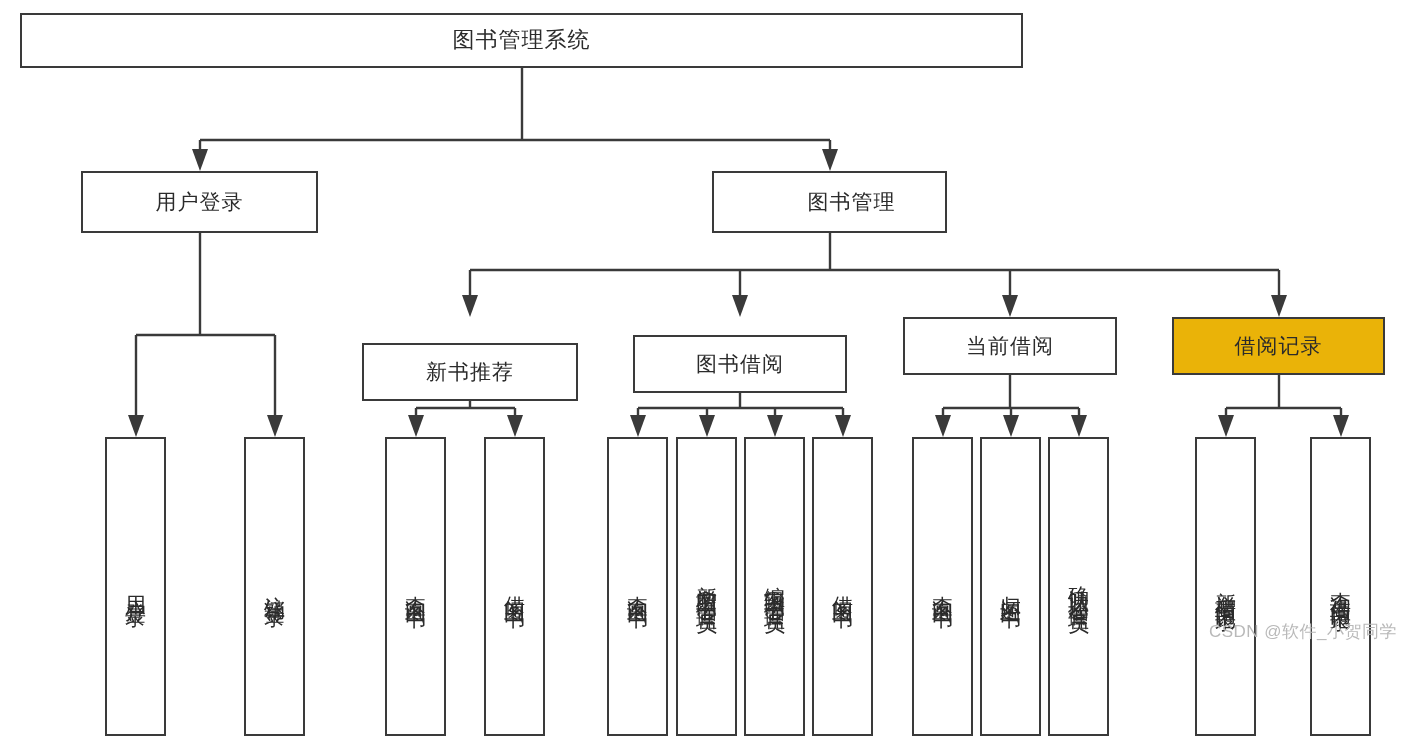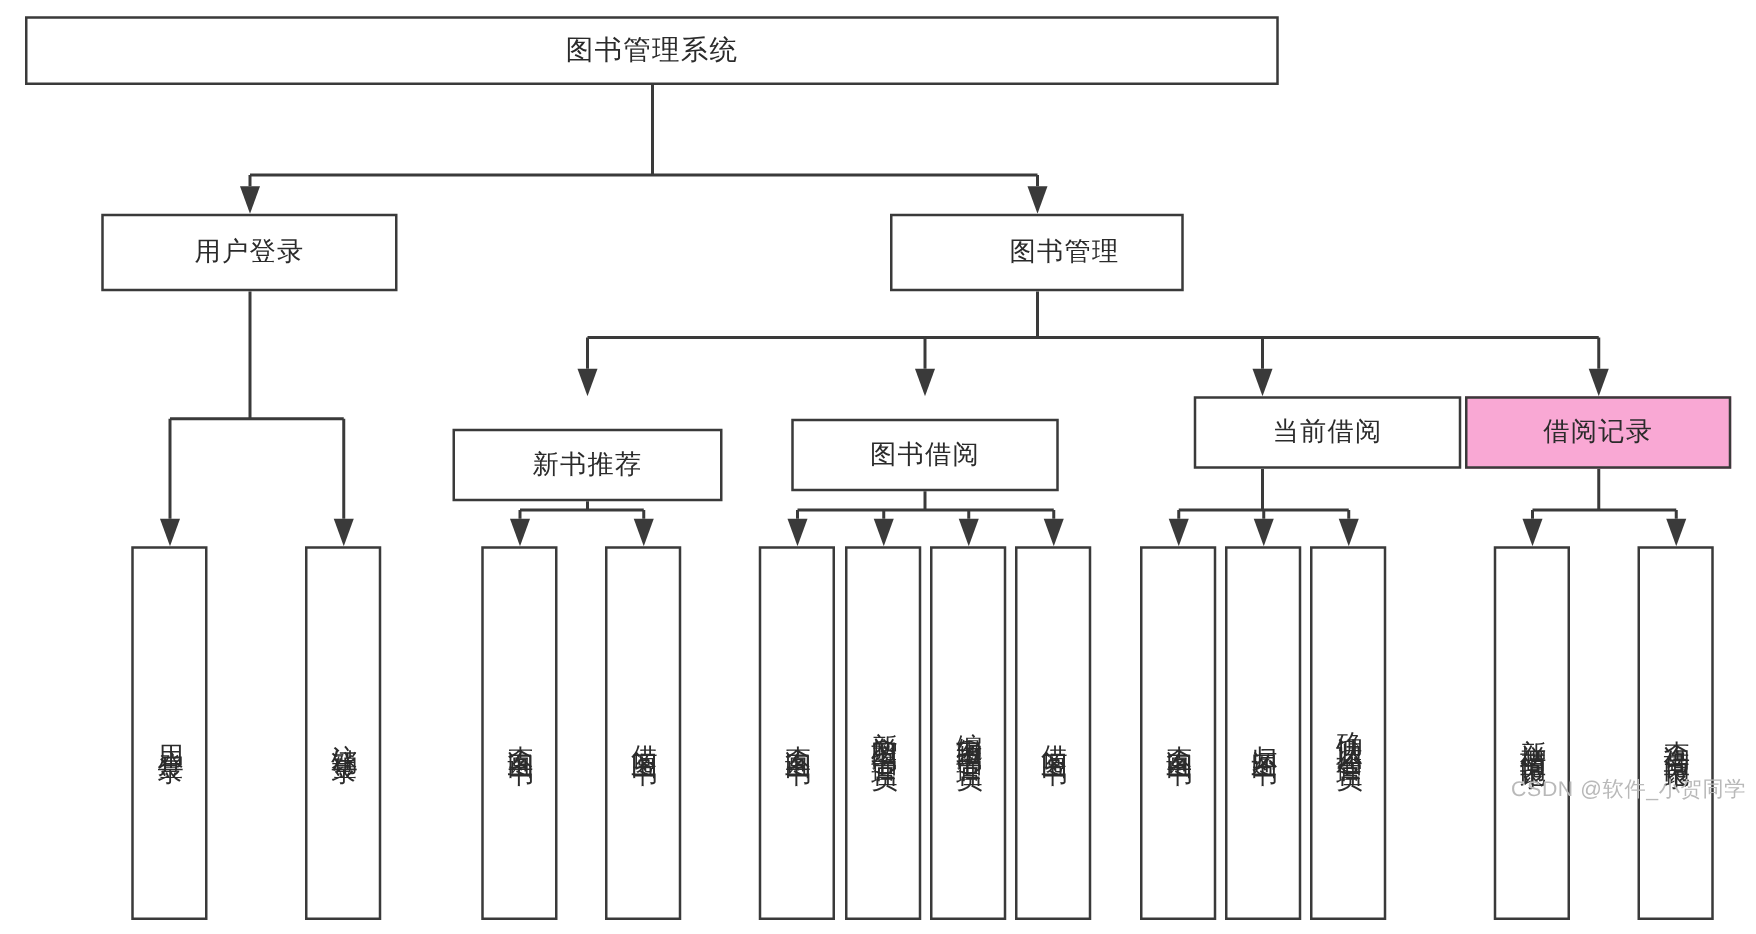--- a/index.html
+++ b/index.html
@@ -141,24 +141,24 @@
       </div>
       <div class="node-box" style="left: 712px; top: 171px; width: 235px; height: 62px; border-color: rgb(58, 58, 58); background: rgb(255, 255, 255); padding-left: 44px;">
         <span class="node-label-h" style="color: rgb(43, 43, 43);">图书管理</span>
       </div>
       <div class="node-box" style="left: 362px; top: 317px; width: 216px; height: 58px; border-color: rgb(58, 58, 58); background: rgb(255, 255, 255); margin-top: 26px;">
         <span class="node-label-h" style="color: rgb(43, 43, 43);">新书推荐</span>
       </div>
       <div class="node-box" style="left: 633px; top: 317px; width: 214px; height: 58px; border-color: rgb(58, 58, 58); background: rgb(255, 255, 255); margin-top: 18px;">
         <span class="node-label-h" style="color: rgb(43, 43, 43);">图书借阅</span>
       </div>
-      <div class="node-box" style="left: 955px; top: 317px; width: 214px; height: 58px; border-color: rgb(58, 58, 58); background: rgb(255, 255, 255);">
+      <div class="node-box" style="left: 903px; top: 317px; width: 214px; height: 58px; border-color: rgb(58, 58, 58); background: rgb(255, 255, 255);">
         <span class="node-label-h" style="color: rgb(43, 43, 43);">当前借阅</span>
       </div>
-      <div class="node-box" style="left: 1172px; top: 317px; width: 213px; height: 58px; border-color: rgb(58, 58, 58); background: #f9a8d4;">
+      <div class="node-box" style="left: 1172px; top: 317px; width: 213px; height: 58px; border-color: rgb(58, 58, 58); background: #eab308;">
         <span class="node-label-h" style="color: rgb(43, 43, 43);">借阅记录</span>
       </div>
       <div class="node-box" style="left: 105px; top: 437px; width: 61px; height: 299px; border-color: rgb(58, 58, 58); background: rgb(255, 255, 255);">
         <span class="node-label-v" style="color: rgb(43, 43, 43);">用户登录</span>
       </div>
       <div class="node-box" style="left: 244px; top: 437px; width: 61px; height: 299px; border-color: rgb(58, 58, 58); background: rgb(255, 255, 255);">
         <span class="node-label-v" style="color: rgb(43, 43, 43);">注销登录</span>
       </div>
       <div class="node-box" style="left: 385px; top: 437px; width: 61px; height: 299px; border-color: rgb(58, 58, 58); background: rgb(255, 255, 255);">
         <span class="node-label-v" style="color: rgb(43, 43, 43);">查询图书</span>

